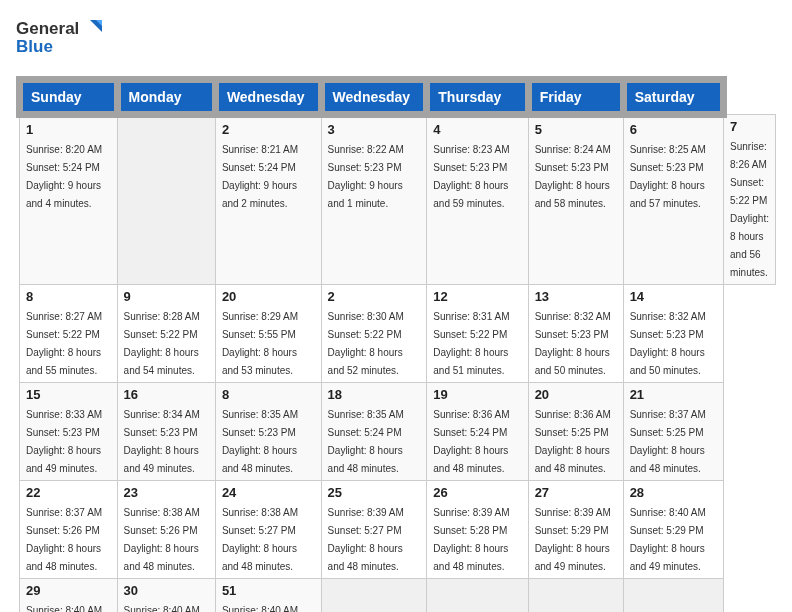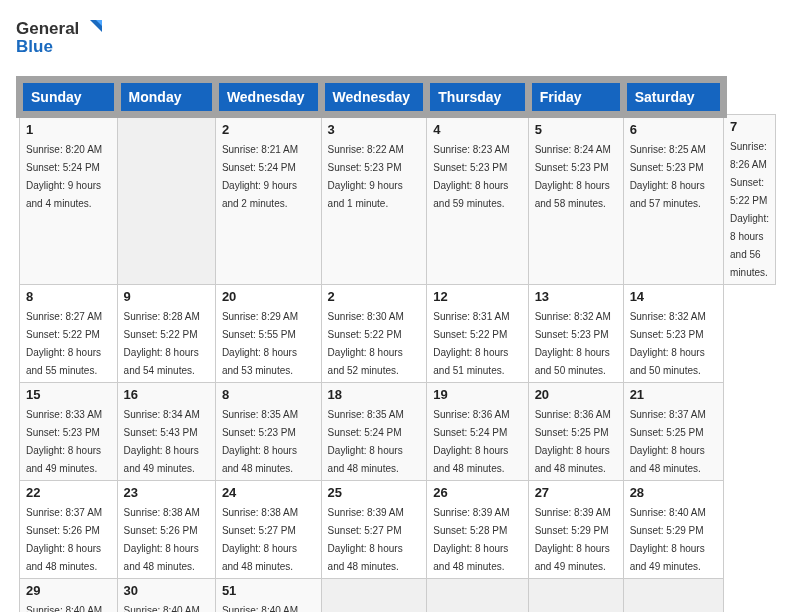--- a/index.html
+++ b/index.html
@@ -153,21 +153,21 @@
 Daylight: 8 hours and 50 minutes.</span></td>
         <td><span class="day-number">14</span><span class="day-info" style="white-space: pre-line;">Sunrise: 8:32 AM
 Sunset: 5:23 PM
 Daylight: 8 hours and 50 minutes.</span></td>
       </tr>
       <tr>
         <td><span class="day-number">15</span><span class="day-info" style="white-space: pre-line;">Sunrise: 8:33 AM
 Sunset: 5:23 PM
 Daylight: 8 hours and 49 minutes.</span></td>
         <td><span class="day-number">16</span><span class="day-info" style="white-space: pre-line;">Sunrise: 8:34 AM
-Sunset: 5:43 PM
+Sunset: 5:23 PM
 Daylight: 8 hours and 49 minutes.</span></td>
         <td><span class="day-number">8</span><span class="day-info" style="white-space: pre-line;">Sunrise: 8:35 AM
 Sunset: 5:23 PM
 Daylight: 8 hours and 48 minutes.</span></td>
         <td><span class="day-number">18</span><span class="day-info" style="white-space: pre-line;">Sunrise: 8:35 AM
 Sunset: 5:24 PM
 Daylight: 8 hours and 48 minutes.</span></td>
         <td><span class="day-number">19</span><span class="day-info" style="white-space: pre-line;">Sunrise: 8:36 AM
 Sunset: 5:24 PM
 Daylight: 8 hours and 48 minutes.</span></td>

